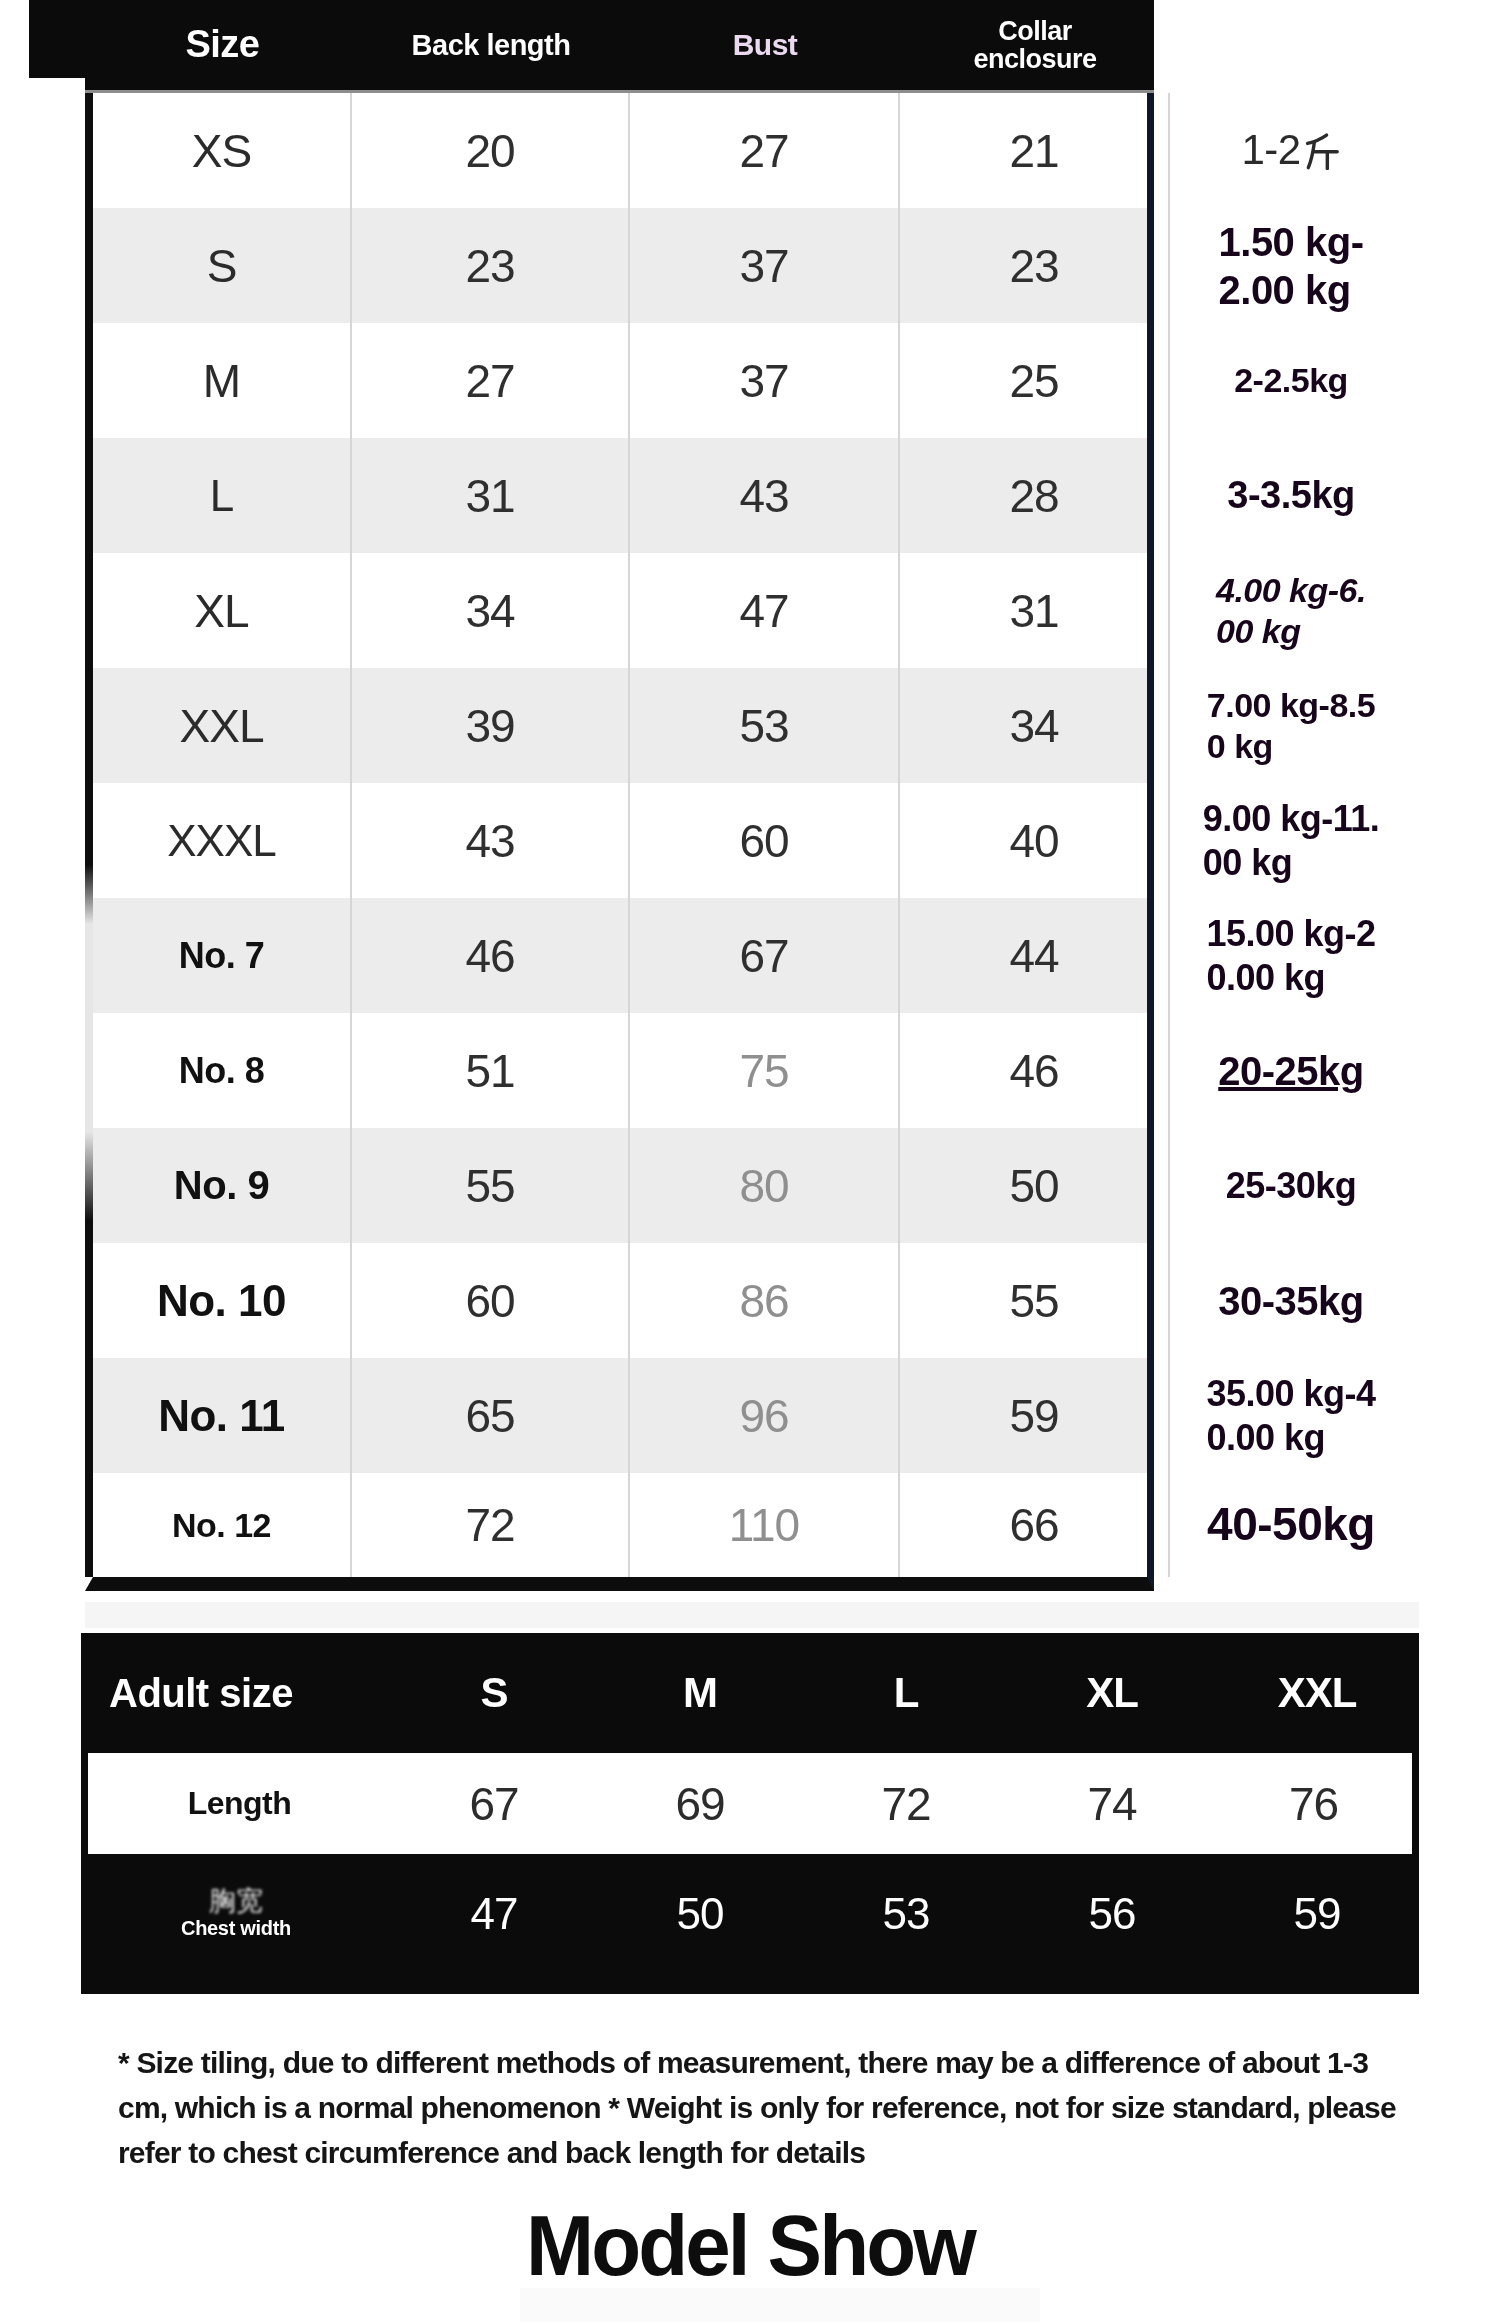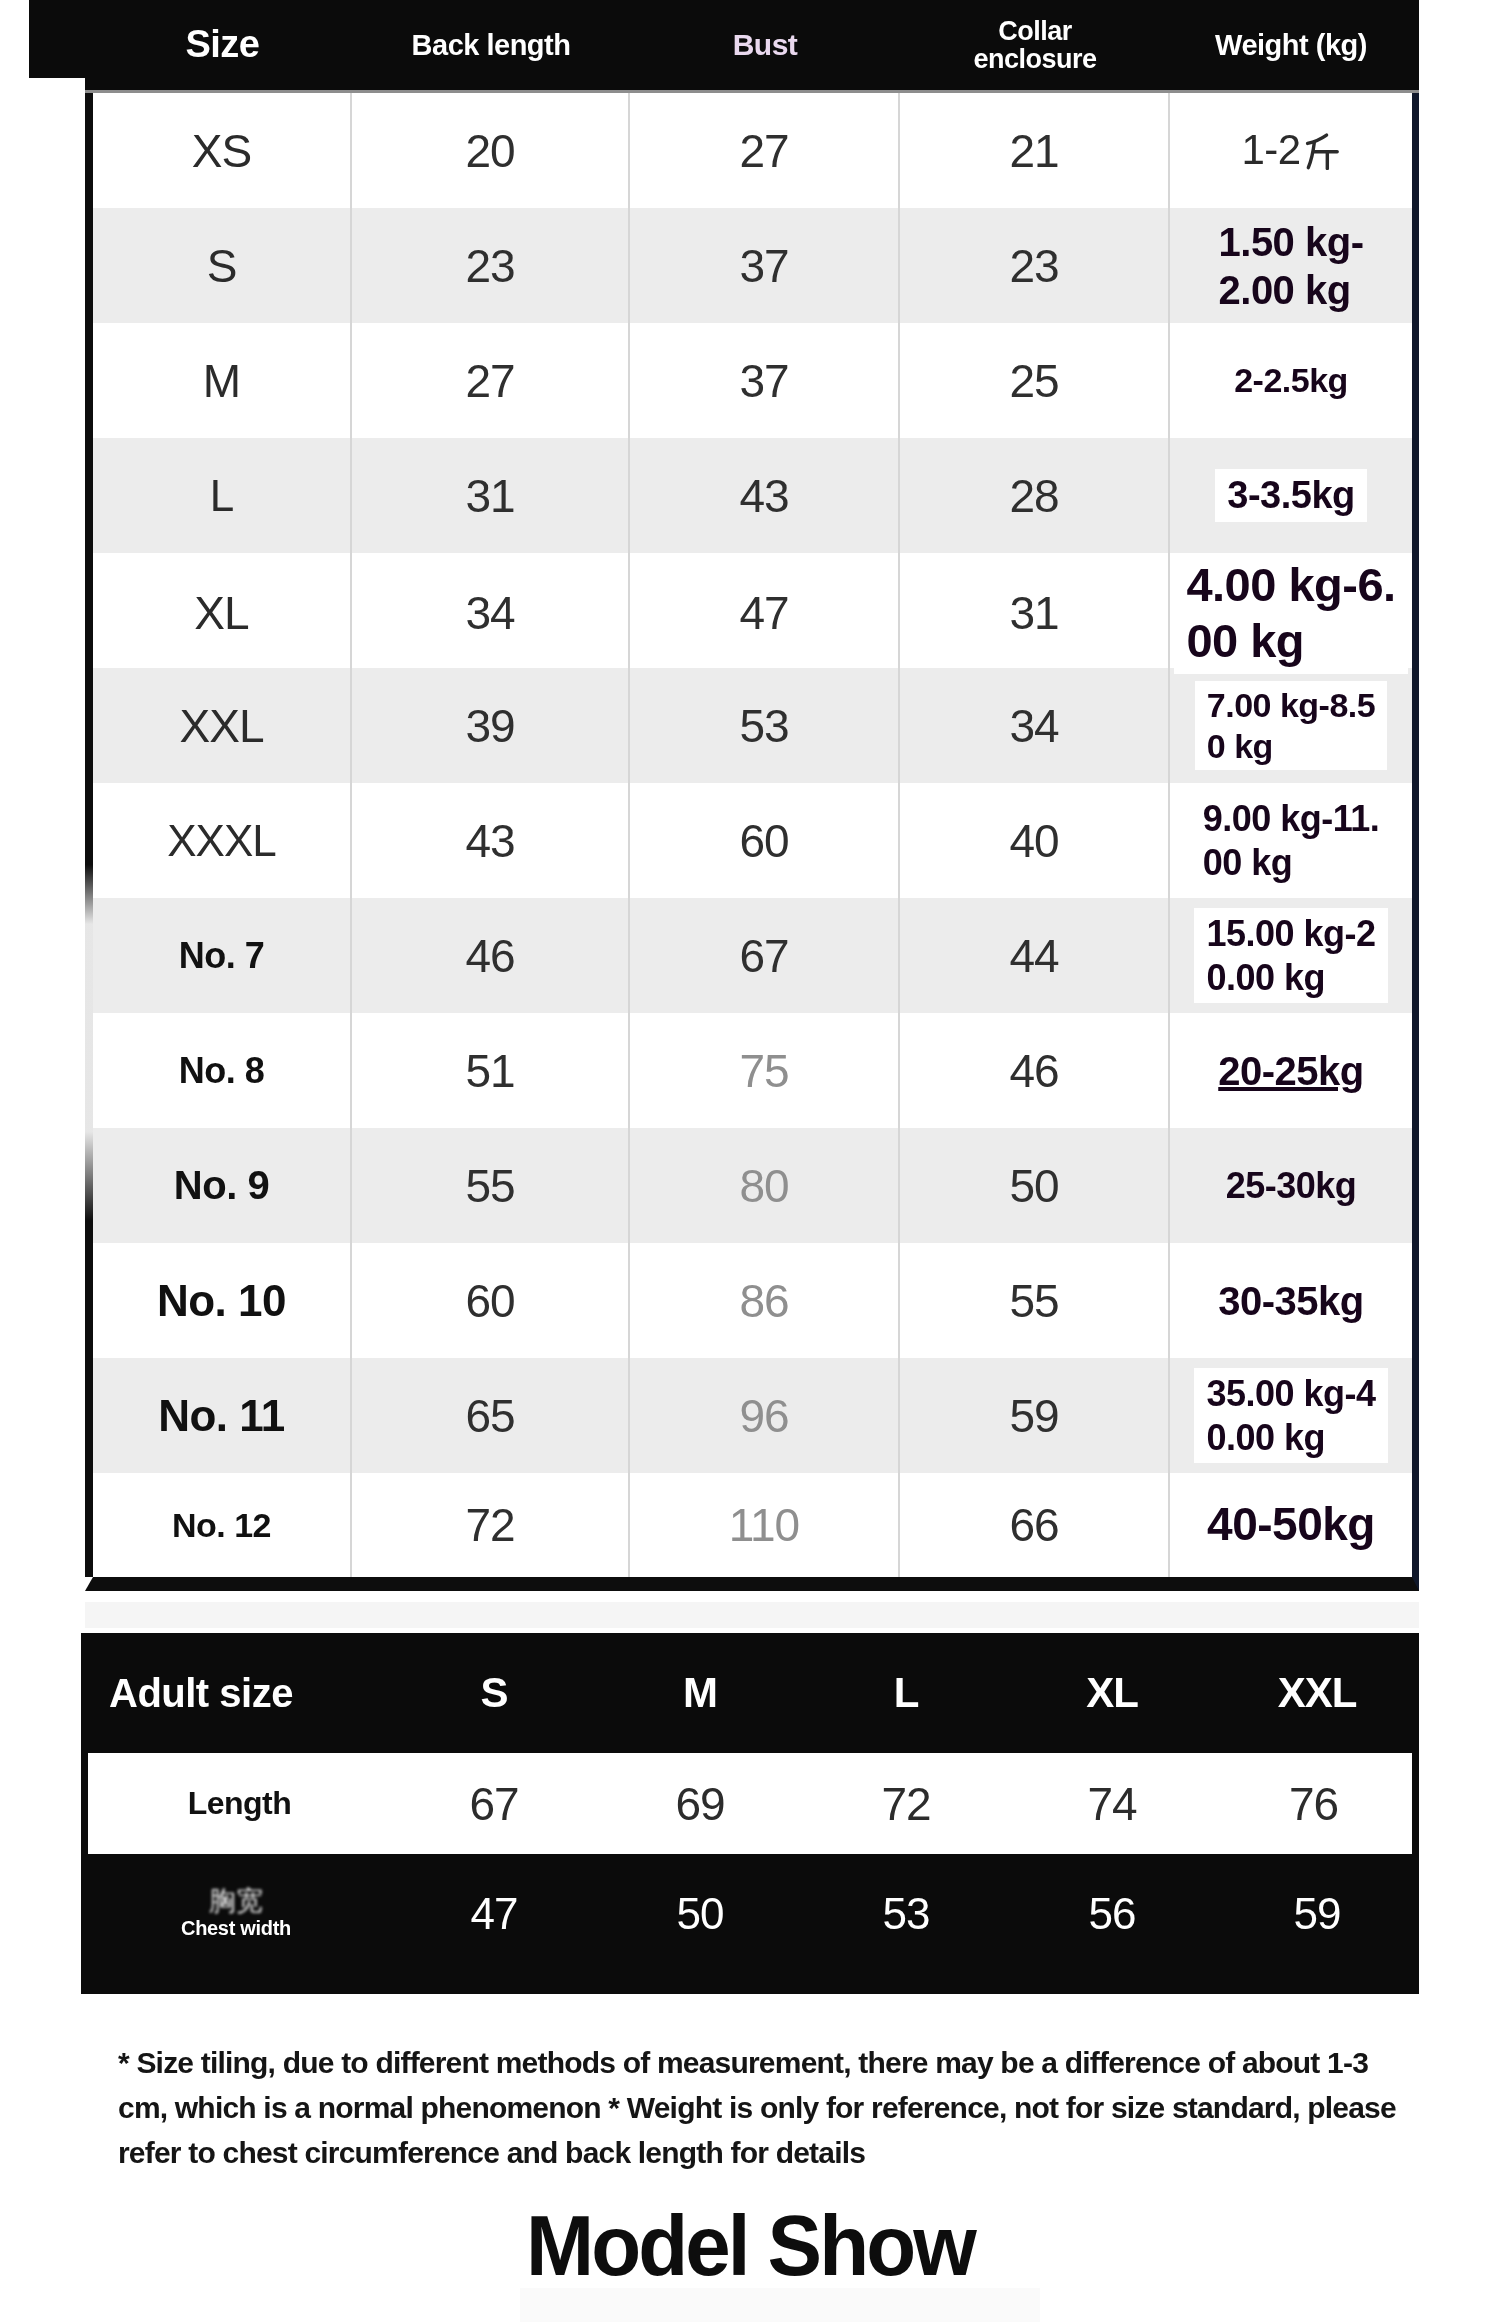--- a/index.html
+++ b/index.html
@@ -1,20 +1,20 @@
 <!DOCTYPE html>
 <html><head>
 <meta charset="utf-8">
 <style>
   html,body{margin:0;padding:0;background:#ffffff;}
   body{width:1500px;height:2322px;position:relative;overflow:hidden;
        font-family:"Liberation Sans","DejaVu Sans",sans-serif;}
 
   
-  .t1{position:absolute;left:85px;top:0;width:1334px;}
+  .t1{position:absolute;left:85px;top:0;width:1069px;}
   .t1-header{height:93px;background:#0b0b0b;border-bottom:3px solid #8d8d8d;
              display:grid;grid-template-columns:259px 278px 270px 270px 1fr;
              align-items:center;box-sizing:border-box;padding-left:8px;padding-right:7px;}
   .t1-header .h-cell{display:flex;justify-content:center;align-items:center;text-align:center;
              color:#ffffff;font-weight:700;letter-spacing:-0.5px;line-height:1.05;}
   .t1-body{border-left:8px solid transparent;border-right:7px solid #0f172a;border-bottom:14px solid #0d0d0d;position:relative;}
   .t1-left-border{position:absolute;left:-8px;top:0;width:8px;height:100%;
       background:linear-gradient(#0d0d0d 0 52%, rgba(13,13,13,0.10) 56% 70%, #0d0d0d 76% 100%);}
   .t1-row{display:grid;grid-template-columns:259px 278px 270px 270px 242px;height:115px;background:#ffffff;}
   .t1-row.shaded{background:#ececec;}
@@ -146,21 +146,21 @@
       <div class="t1-row">
         <div class="cell">
           <span class="size-label" style="font-size: 46px;">XL</span>
         </div>
         <div class="cell">34</div>
         <div class="cell">
           <span>47</span>
         </div>
         <div class="cell">31</div>
         <div class="cell no-sep">
-          <span class="sticker boxed" style="font-size: 47px;">4.00 kg-6.
+          <span class="sticker boxed" style="font-size: 34px; font-style: italic;">4.00 kg-6.
 00 kg</span>
         </div>
       </div>
       <div class="t1-row shaded">
         <div class="cell">
           <span class="size-label" style="font-size: 46px;">XXL</span>
         </div>
         <div class="cell">39</div>
         <div class="cell">
           <span>53</span>

